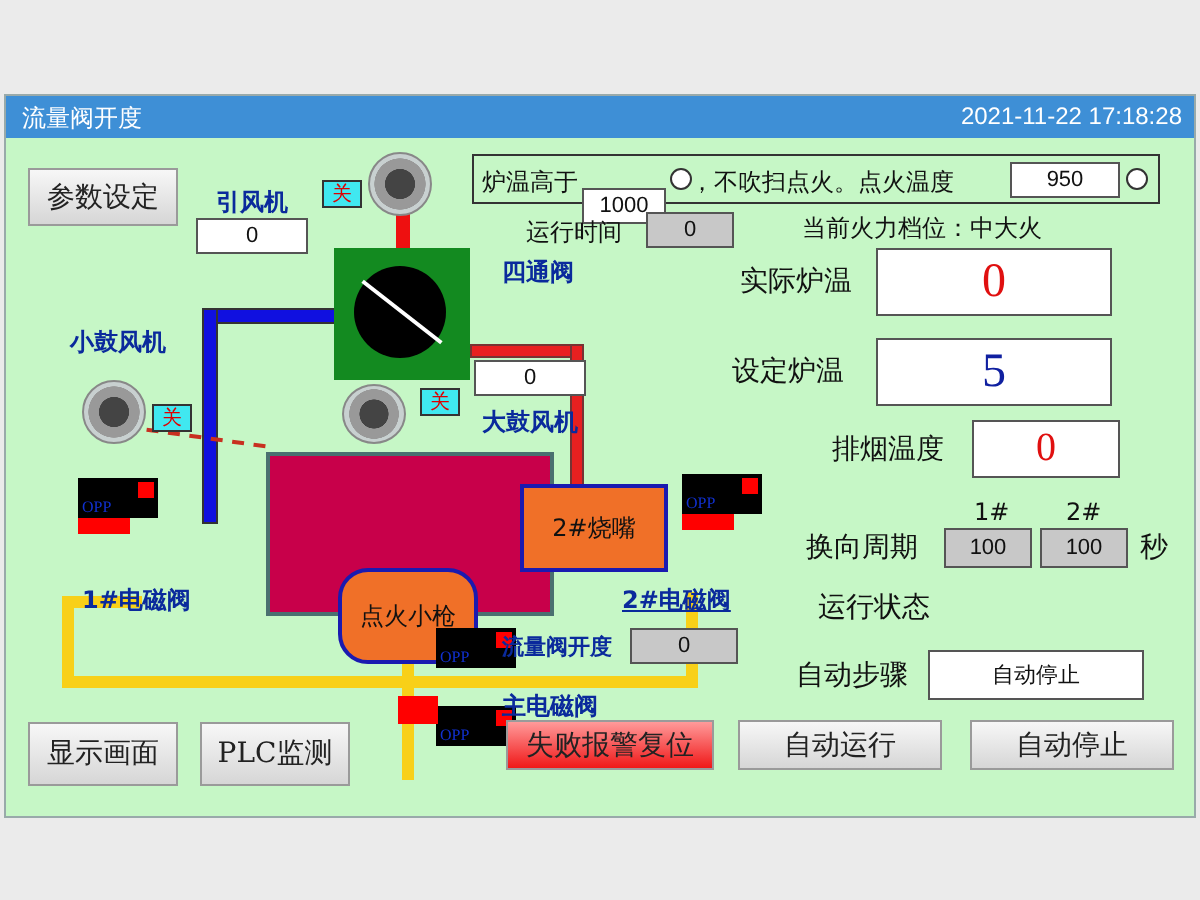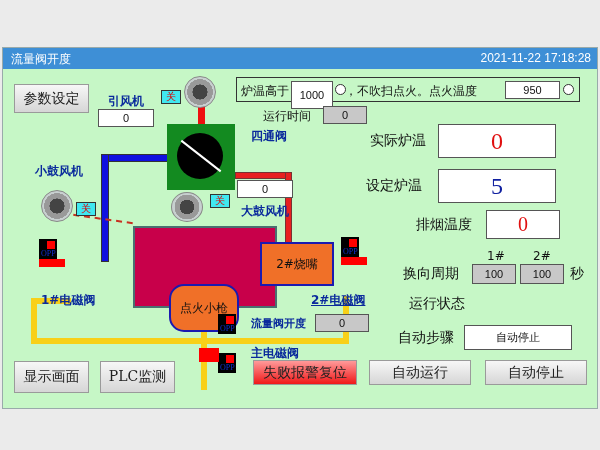--- a/index.html
+++ b/index.html
@@ -9,21 +9,21 @@
   .titlebar .t{position:absolute;left:8px;top:3px;}
   .titlebar .clk{position:absolute;right:6px;top:3px;font-family:"Liberation Sans",sans-serif;font-size:12px;}
   .abs{position:absolute;}
   .btn{position:absolute;border:1px solid #9a9a9a;border-radius:0;background:linear-gradient(#f7f7f7,#d6d6d6);font-size:14px;color:#222;display:flex;align-items:center;justify-content:center;box-sizing:border-box;font-family:"DejaVu Serif",serif;}
   .btn.red{background:linear-gradient(#ff9a9a,#f01818);color:#222;}
   .lbl{position:absolute;font-size:12px;color:#111;white-space:nowrap;}
   .lbl.blue{color:#0a2a9c;font-weight:bold;}
   .box{position:absolute;background:#fff;border:1px solid #555;box-sizing:border-box;display:flex;align-items:center;justify-content:center;font-size:11px;color:#111;font-family:"Liberation Sans",sans-serif;}
   .box.gray{background:#c8c8c8;}
   .guan{position:absolute;width:20px;height:14px;background:#40e8f0;border:1px solid #333;color:#d00;font-size:10px;display:flex;align-items:center;justify-content:center;box-sizing:border-box;}
-  .valve{position:absolute;width:18px;height:20px;background:#000;}
+  .valve{position:absolute;width:40px;height:20px;background:#000;}
   .valve .sq{position:absolute;right:2px;top:2px;width:8px;height:8px;background:#f00;}
   .valve .tx{position:absolute;left:2px;bottom:1px;color:#1030d0;font-size:8px;font-family:"Liberation Serif",serif;}
   .burner{position:absolute;background:#f07028;border:2px solid #1a1ab0;box-sizing:border-box;font-size:12px;display:flex;align-items:center;justify-content:center;color:#111;}
   .fan{position:absolute;border-radius:50%;background:radial-gradient(circle,#444 0 35%,#999 36% 60%,#c8d0d0 61%);border:1px solid #888;}
   .ind{position:absolute;width:11px;height:11px;border-radius:50%;border:1px solid #333;background:#fff;box-sizing:border-box;}
 </style>
 </head>
 <body>
 
 <div class="win">
@@ -91,29 +91,30 @@
   <div class="box" style="left:234px;top:132px;width:56px;height:18px;">0</div>
   <div class="lbl blue" style="left:238px;top:155px;">大鼓风机</div>
   <div class="lbl blue" style="left:38px;top:244px;">1#电磁阀</div>
   <div class="lbl blue" style="left:308px;top:244px;text-decoration:underline;">2#电磁阀</div>
   <div class="lbl blue" style="left:248px;top:268px;font-size:11px;">流量阀开度</div>
   <div class="box gray" style="left:312px;top:266px;width:54px;height:18px;">0</div>
   <div class="lbl blue" style="left:248px;top:297px;">主电磁阀</div>
 
   <div class="abs" style="left:233px;top:29px;width:344px;height:25px;border:1px solid #333;box-sizing:border-box;">
     <span class="lbl" style="left:4px;top:5px;text-align:center;">炉温高于</span>
-    <div class="box" style="left:54px;top:3px;width:42px;height:28px;">1000</div>
+    <div class="box" style="left:54px;top:16px;width:42px;height:18px;">1000</div>
     <div class="ind" style="left:98px;top:6px;"></div>
     <span class="lbl" style="left:108px;top:5px;">，不吹扫点火。点火温度</span>
     <div class="box" style="left:268px;top:3px;width:55px;height:18px;">950</div>
     <div class="ind" style="left:326px;top:6px;"></div>
   </div>
 
   <div class="lbl" style="left:260px;top:60px;">运行时间</div>
   <div class="box gray" style="left:320px;top:58px;width:44px;height:18px;">0</div>
+  <div class="lbl" style="left:398px;top:58px;"><span>当前火力档位：</span><span>中大火</span></div>
 
   <div class="lbl" style="left:367px;top:84px;font-size:14px;">实际炉温</div>
   <div class="box" style="left:435px;top:76px;width:118px;height:34px;font-size:24px;font-family:'Liberation Serif',serif;color:#e01010;">
       <span>0</span>
     </div>
   <div class="lbl" style="left:363px;top:129px;font-size:14px;">设定炉温</div>
   <div class="box" style="left:435px;top:121px;width:118px;height:34px;font-size:24px;font-family:'Liberation Serif',serif;color:#1020a0;">
       <span>5</span>
     </div>
   <div class="lbl" style="left:413px;top:168px;font-size:14px;">排烟温度</div>

